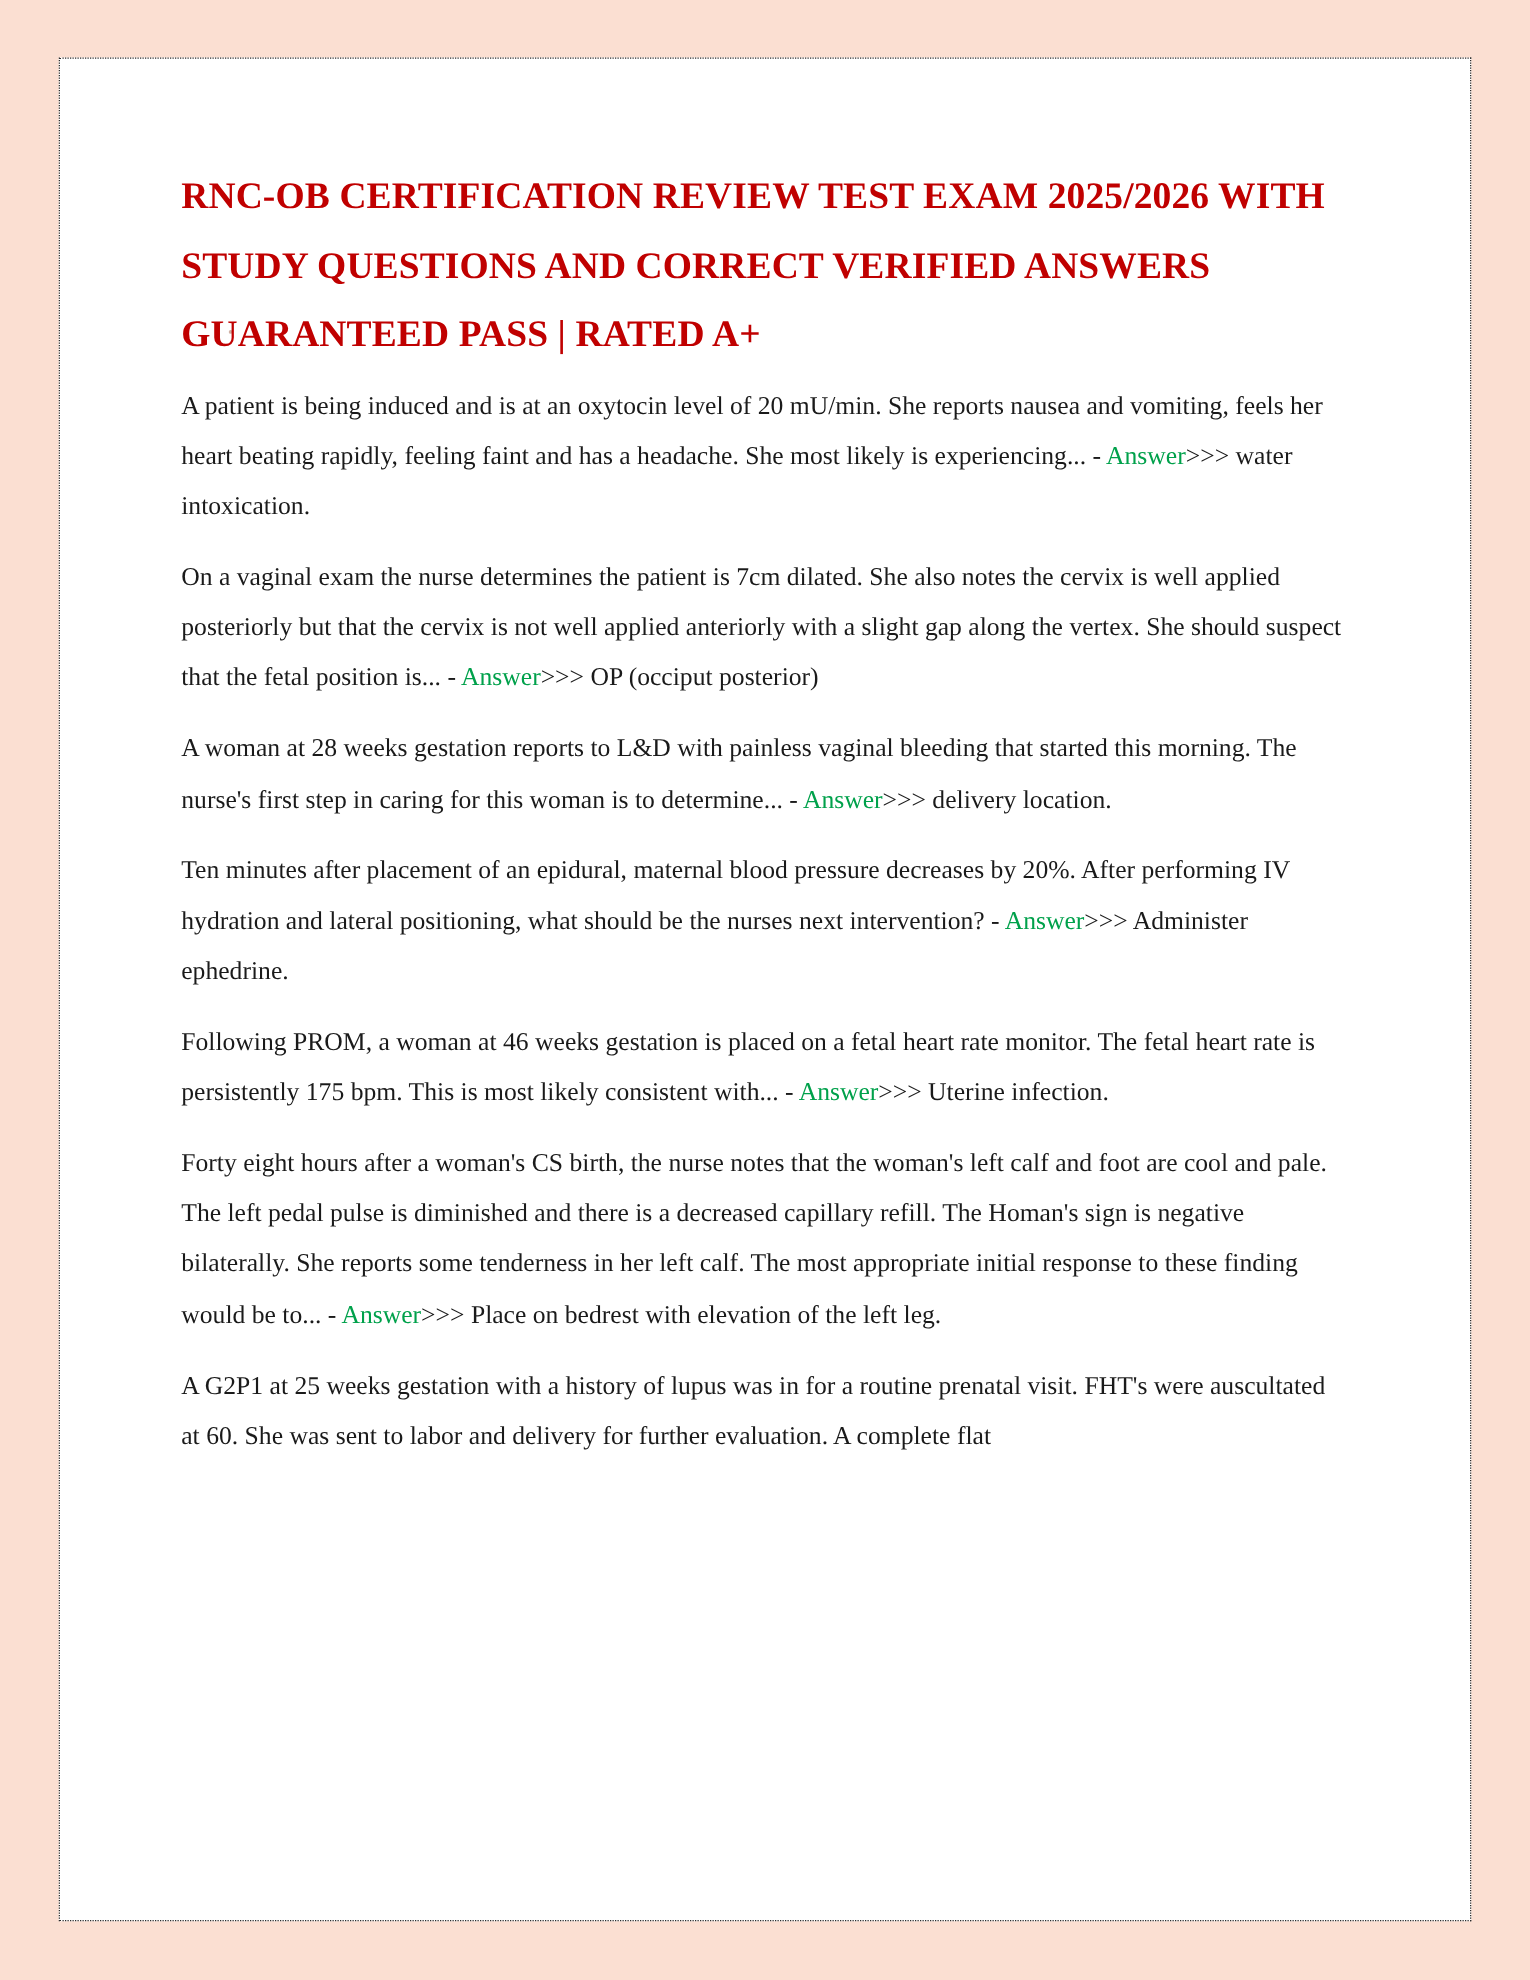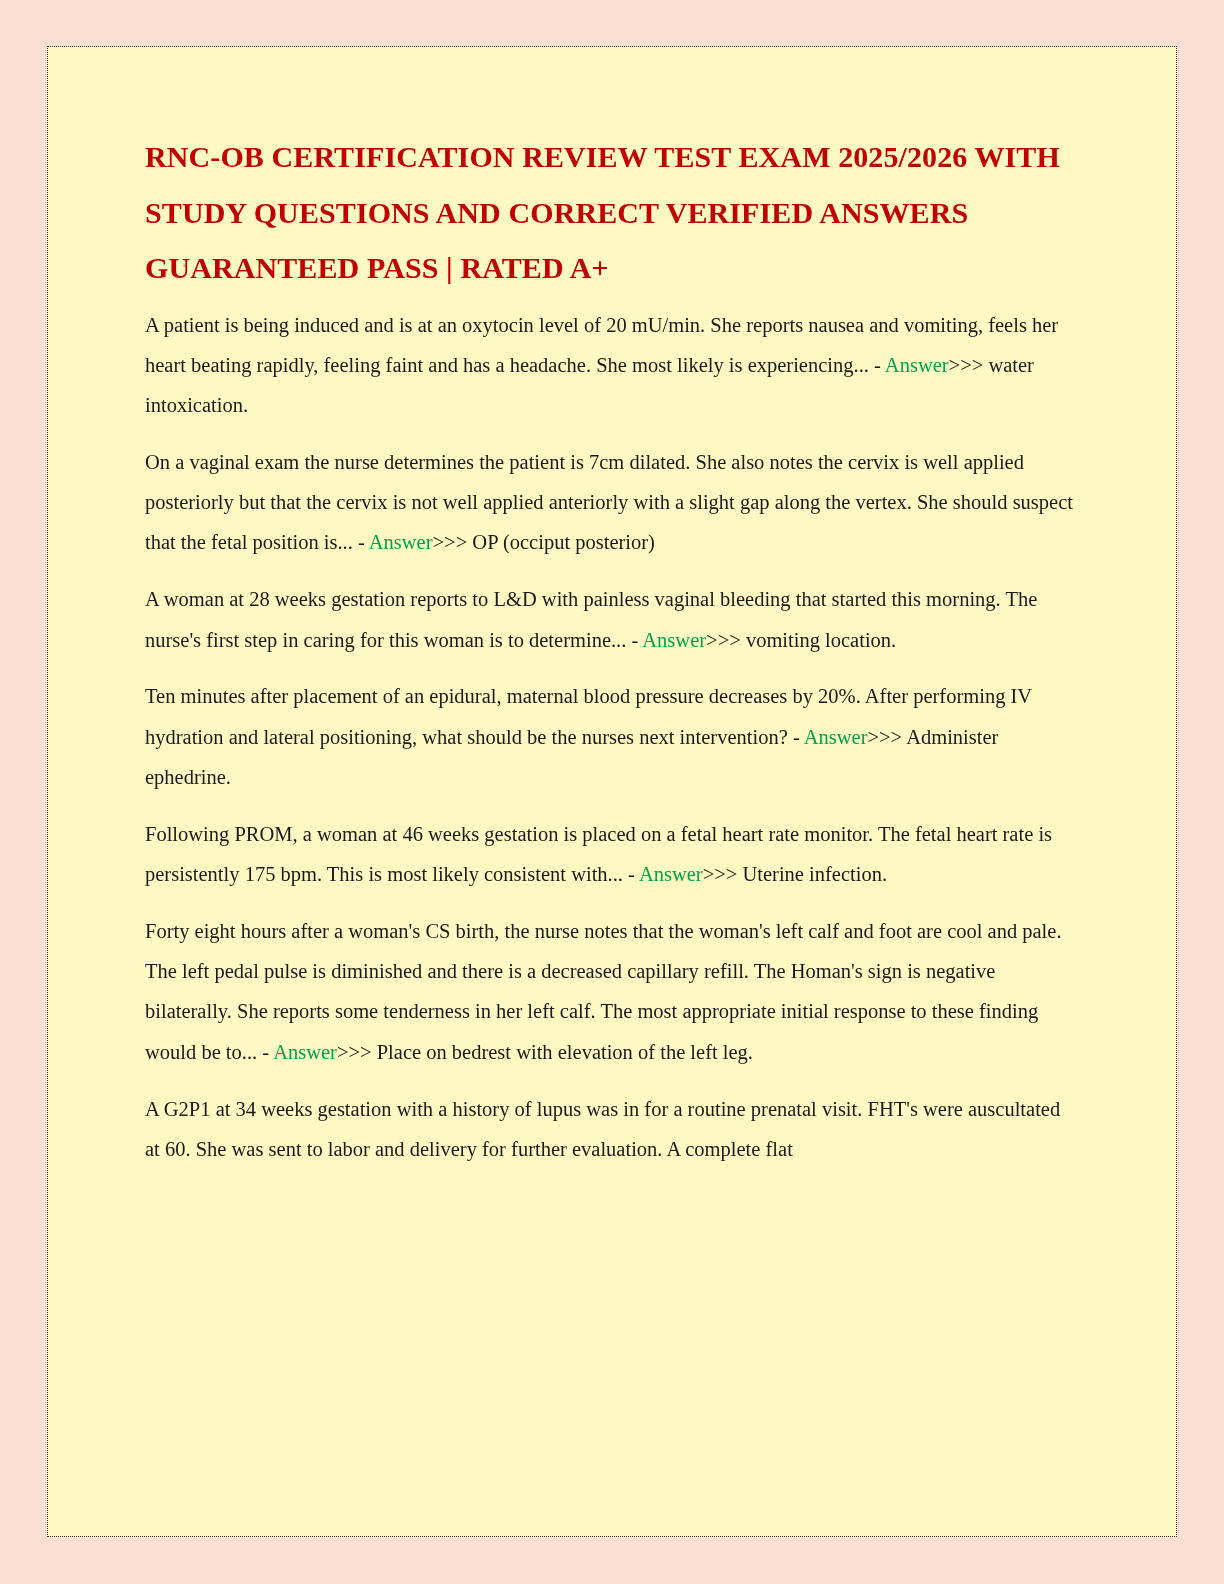--- a/index.html
+++ b/index.html
@@ -23,21 +23,21 @@
   }
 
   .page-frame {
     position: absolute;
     left: 47px;
     top: 46px;
     width: 1130px;
     height: 1491px;
     box-sizing: border-box;
     border: 1px dotted #2b2b2b;
-    background: #fef9c3;
+    background: #ffffff;
   }
 
   .content {
     position: absolute;
     left: 97px;
     top: 82px;
     width: 930px;
   }
 
   .doc-title {
@@ -106,36 +106,36 @@
 
         <p class="qa-item">
           <span class="q-text">A patient is being induced and is at an oxytocin level of 20 mU/min. She reports nausea and vomiting, feels her heart beating rapidly, feeling faint and has a headache. She most likely is experiencing... - </span><span class="answer-tag">Answer</span><span class="answer-arrows">&gt;&gt;&gt;</span><span class="a-text"> water intoxication.</span>
         </p>
 
         <p class="qa-item">
           <span class="q-text">On a vaginal exam the nurse determines the patient is 7cm dilated. She also notes the cervix is well applied posteriorly but that the cervix is not well applied anteriorly with a slight gap along the vertex. She should suspect that the fetal position is... - </span><span class="answer-tag">Answer</span><span class="answer-arrows">&gt;&gt;&gt;</span><span class="a-text"> OP (occiput posterior)</span>
         </p>
 
         <p class="qa-item">
-          <span class="q-text">A woman at 28 weeks gestation reports to L&amp;D with painless vaginal bleeding that started this morning. The nurse's first step in caring for this woman is to determine... - </span><span class="answer-tag">Answer</span><span class="answer-arrows">&gt;&gt;&gt;</span><span class="a-text"> vomiting location.</span>
+          <span class="q-text">A woman at 28 weeks gestation reports to L&amp;D with painless vaginal bleeding that started this morning. The nurse's first step in caring for this woman is to determine... - </span><span class="answer-tag">Answer</span><span class="answer-arrows">&gt;&gt;&gt;</span><span class="a-text"> delivery location.</span>
         </p>
 
         <p class="qa-item">
           <span class="q-text">Ten minutes after placement of an epidural, maternal blood pressure decreases by 20%. After performing IV hydration and lateral positioning, what should be the nurses next intervention? - </span><span class="answer-tag">Answer</span><span class="answer-arrows">&gt;&gt;&gt;</span><span class="a-text"> Administer ephedrine.</span>
         </p>
 
 
         <p class="qa-item">
           <span class="q-text">Following PROM, a woman at 46 weeks gestation is placed on a fetal heart rate monitor. The fetal heart rate is persistently 175 bpm. This is most likely consistent with... - </span><span class="answer-tag">Answer</span><span class="answer-arrows">&gt;&gt;&gt;</span><span class="a-text"> Uterine infection.</span>
         </p>
 
         <p class="qa-item">
           <span class="q-text">Forty eight hours after a woman's CS birth, the nurse notes that the woman's left calf and foot are cool and pale. The left pedal pulse is diminished and there is a decreased capillary refill. The Homan's sign is negative bilaterally. She reports some tenderness in her left calf. The most appropriate initial response to these finding would be to... - </span><span class="answer-tag">Answer</span><span class="answer-arrows">&gt;&gt;&gt;</span><span class="a-text"> Place on bedrest with elevation of the left leg.</span>
         </p>
 
         <p class="qa-item">
-          <span class="q-text">A G2P1 at 34 weeks gestation with a history of lupus was in for a routine prenatal visit. FHT's were auscultated at 60. She was sent to labor and delivery for further evaluation. A complete flat</span>
+          <span class="q-text">A G2P1 at 25 weeks gestation with a history of lupus was in for a routine prenatal visit. FHT's were auscultated at 60. She was sent to labor and delivery for further evaluation. A complete flat</span>
         </p>
 
       </div>
     </div>
   </div>
 </div>
 
 </body></html>

